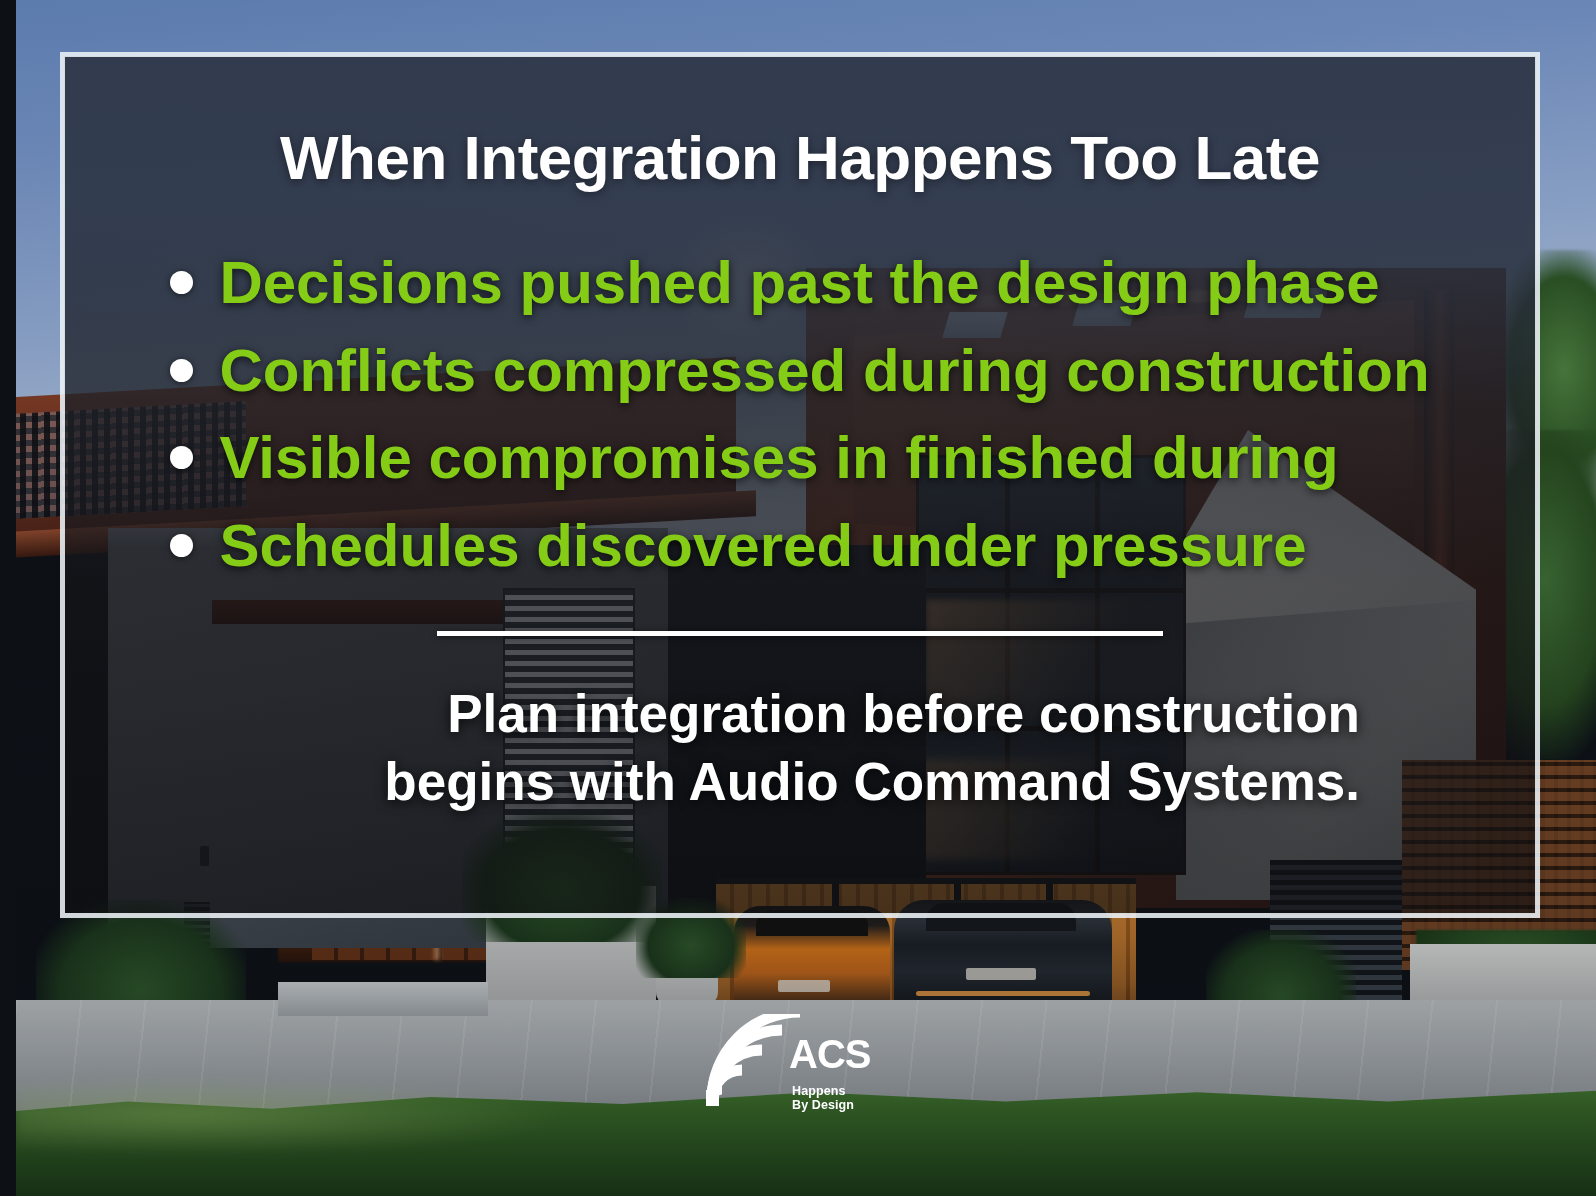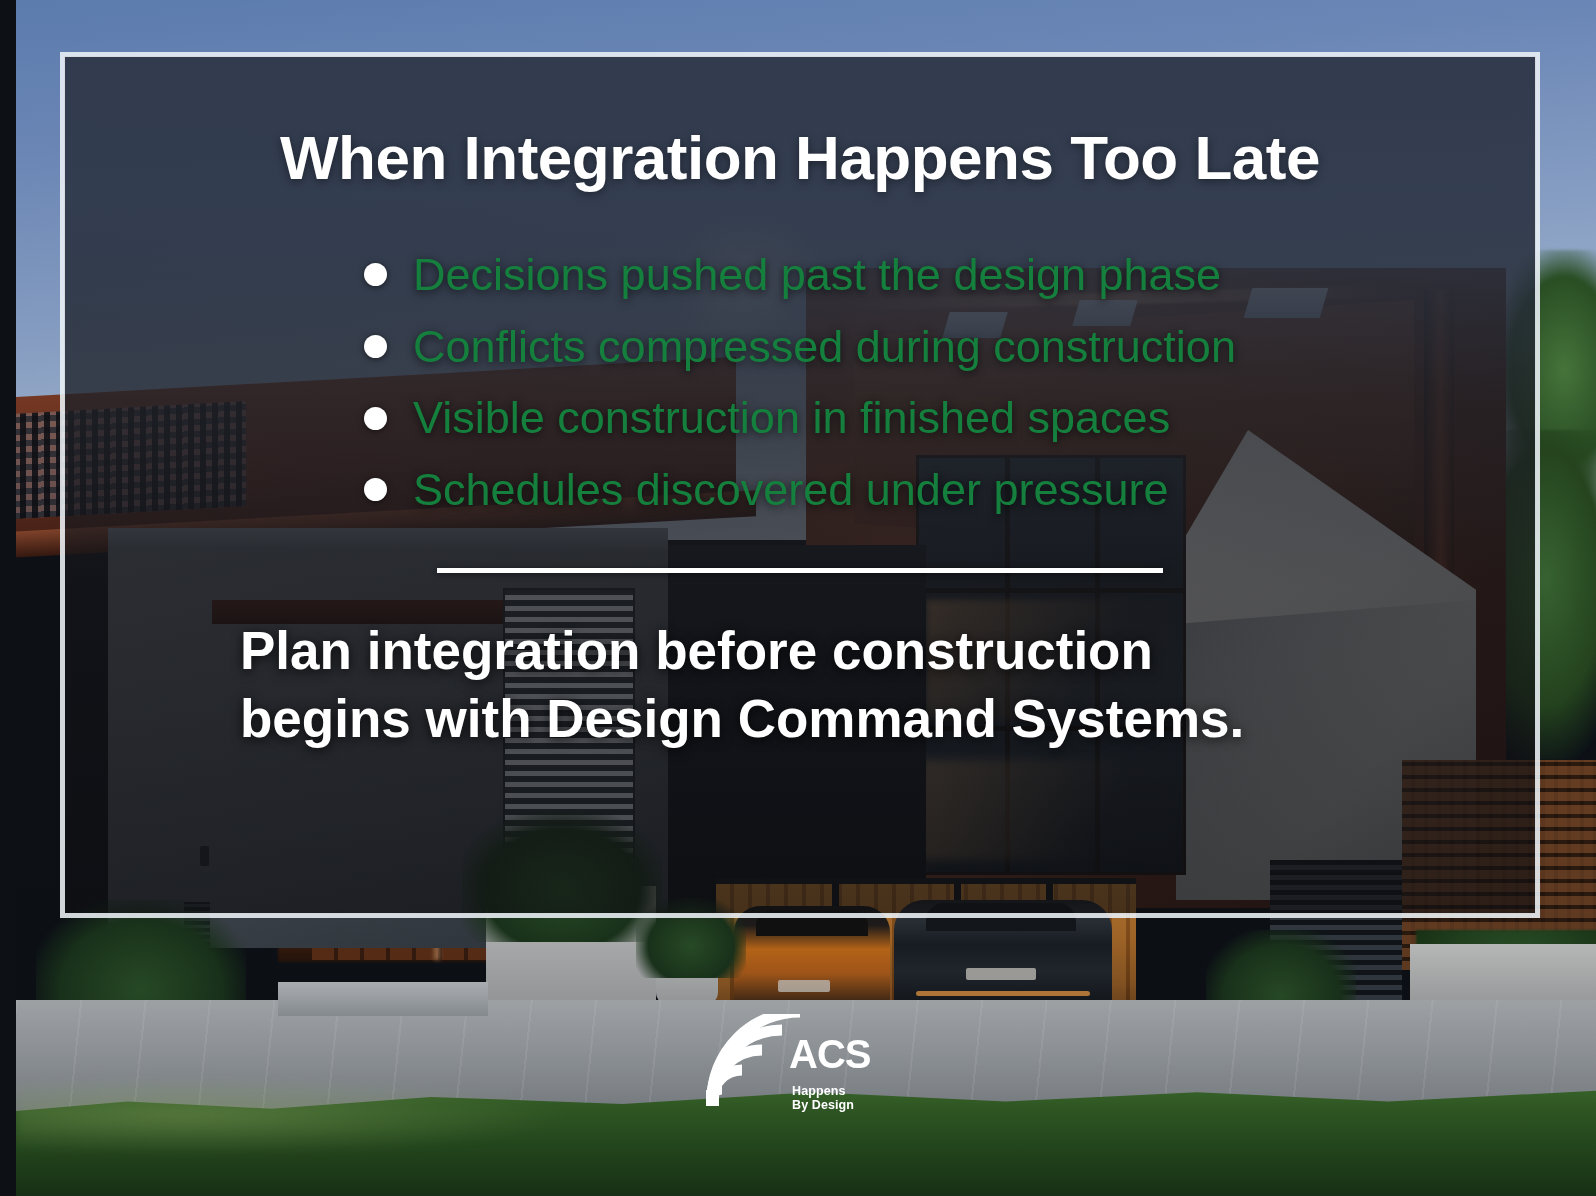--- a/index.html
+++ b/index.html
@@ -327,38 +327,39 @@
   .bullet {
     display:flex; align-items:center;
     gap:26px;
   }
   .dot {
     width:23px; height:23px; border-radius:50%;
     background:#ffffff; flex:0 0 auto;
     box-shadow:0 1px 6px rgba(0,0,0,.55);
   }
   .bullet-text {
-    font-size:45px;
-    color:#15803d;
+    font-size:60px;
+    color:#84cc16;
     line-height:1.06;
     text-shadow:0 2px 9px rgba(0,0,0,.72);
     white-space:nowrap;
+    font-weight:bold;
   }
 
   .divider {
     margin-top:54px;
     width:726px; height:5px;
     background:#ffffff;
     box-shadow:0 1px 6px rgba(0,0,0,.5);
   }
 
   .cta {
     margin-top:44px;
     width:1120px;
-    text-align:left;
+    text-align:right;
     font-size:53px;
     font-weight:bold;
     color:#ffffff;
     line-height:1.28;
     text-shadow:0 2px 12px rgba(0,0,0,.8);
   }
 
   
   .logo {
     position:absolute;
@@ -492,33 +493,33 @@
       <li class="bullet">
         <span class="dot"></span>
         <span class="bullet-text">Decisions pushed past the design phase</span>
       </li>
       <li class="bullet">
         <span class="dot"></span>
         <span class="bullet-text">Conflicts compressed during construction</span>
       </li>
       <li class="bullet">
         <span class="dot"></span>
-        <span class="bullet-text">Visible construction in finished spaces</span>
+        <span class="bullet-text">Visible compromises in finished during</span>
       </li>
       <li class="bullet">
         <span class="dot"></span>
         <span class="bullet-text">Schedules discovered under pressure</span>
       </li>
     </ul>
 
     <div class="divider"></div>
 
     <div class="cta">
       <span>Plan integration before construction</span><br>
-      <span>begins with Design Command Systems.</span>
+      <span>begins with Audio Command Systems.</span>
     </div>
   </div>
 
   <div class="logo">
     <svg class="logo-arcs" width="120" height="92" viewBox="0 0 120 92">
       <g fill="none" stroke="#ffffff" stroke-linecap="butt">
         <path d="M6 86 A 10 10 0 0 1 16 76" stroke-width="9"></path>
         <path d="M6 86 A 30 30 0 0 1 36 56" stroke-width="11"></path>
         <path d="M6 86 A 50 50 0 0 1 56 36" stroke-width="11"></path>
         <path d="M6 86 A 70 70 0 0 1 76 16" stroke-width="11"></path>

